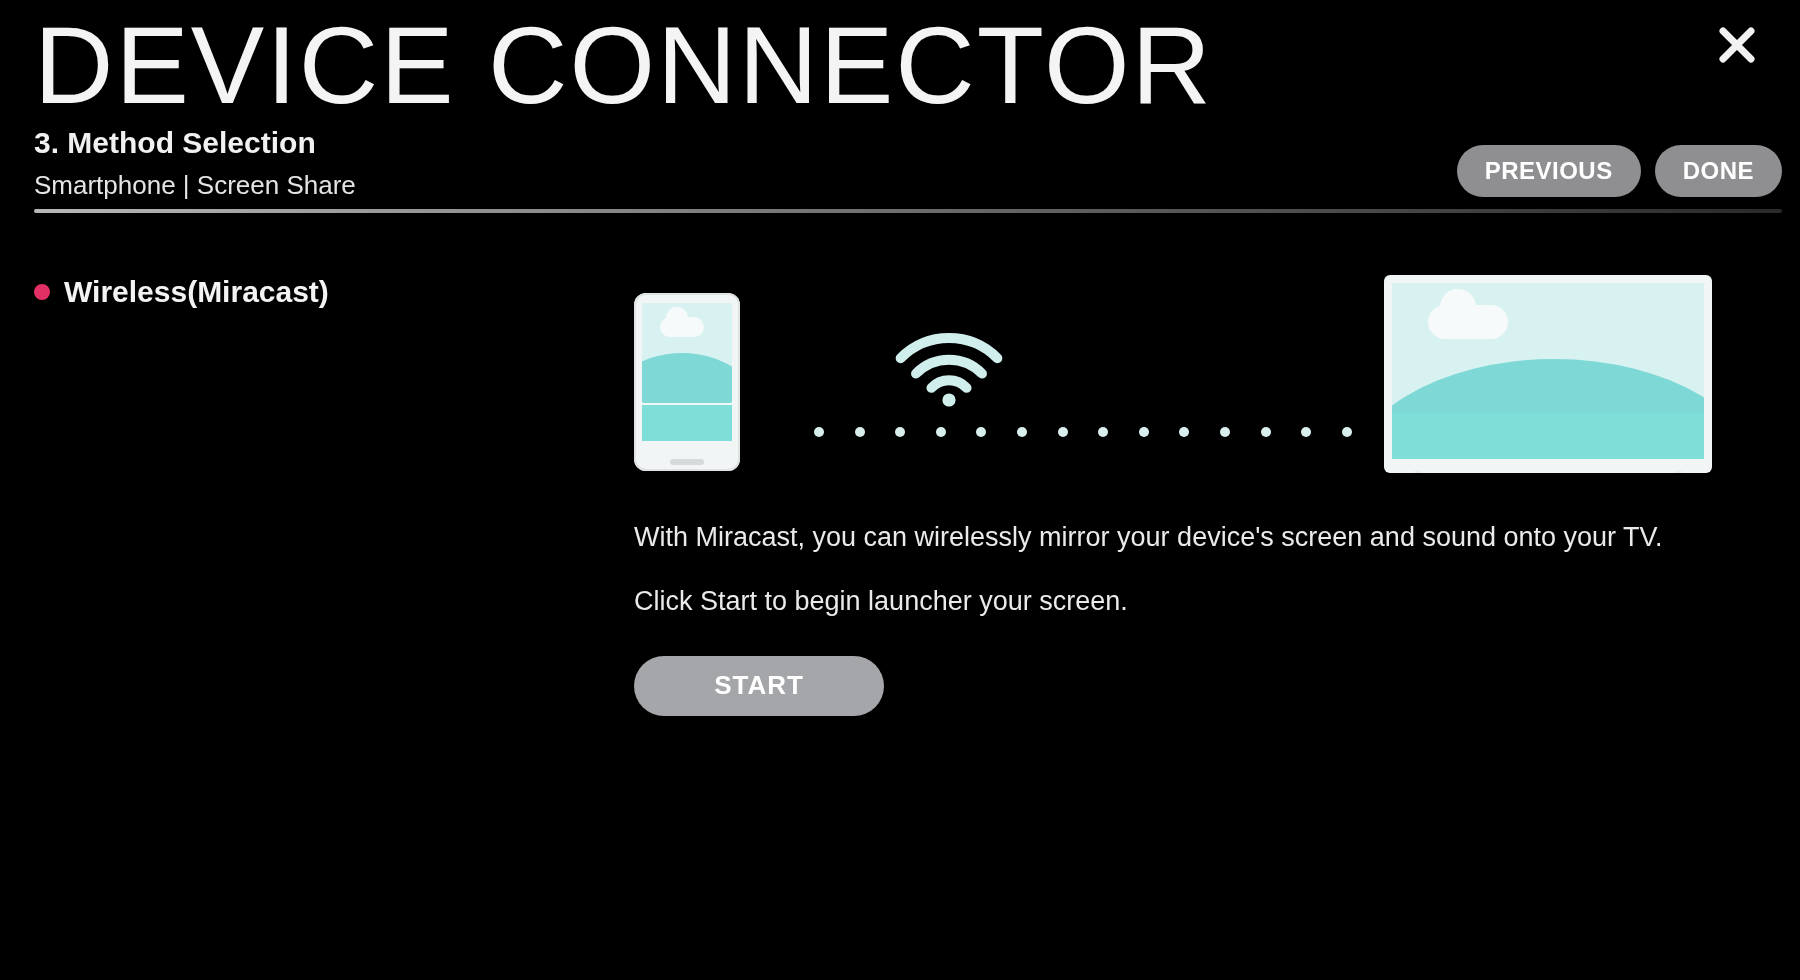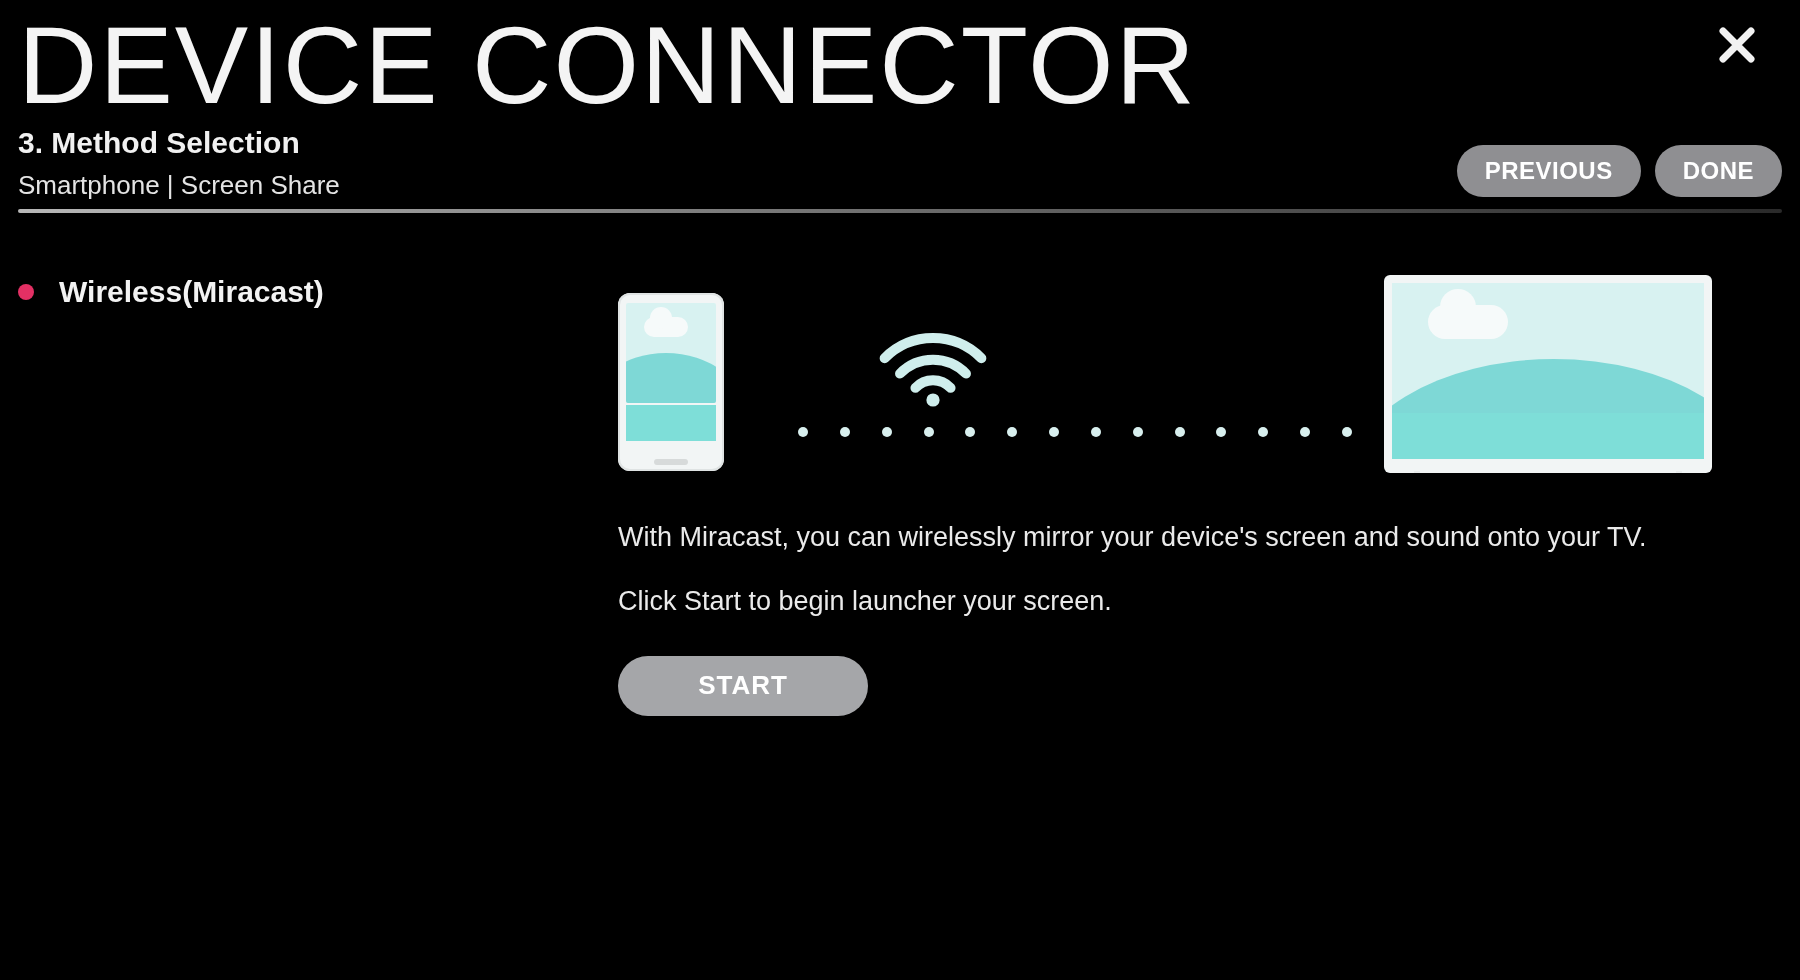--- a/index.html
+++ b/index.html
@@ -8,21 +8,21 @@
     height: 100%;
     background: #000;
     color: #e8e8e8;
     font-family: "Helvetica Neue", Arial, sans-serif;
     overflow: hidden;
   }
   .screen {
     position: relative;
     width: 1800px;
     height: 980px;
-    padding: 10px 18px 0 18px;
+    padding: 10px 18px 0 34px;
   }
   .close-btn {
     position: absolute;
     top: 24px;
     right: 42px;
     width: 42px;
     height: 42px;
     cursor: pointer;
     color: #f2f2f2;
   }
@@ -102,21 +102,21 @@
     margin-top: 62px;
     align-items: flex-start;
   }
   .options-col {
     width: 580px;
     flex: 0 0 580px;
   }
   .option-item {
     display: flex;
     align-items: center;
-    gap: 25px;
+    gap: 14px;
     cursor: pointer;
   }
   .option-dot {
     width: 16px;
     height: 16px;
     border-radius: 50%;
     background: #e33064;
     flex: 0 0 16px;
   }
   .option-label {

